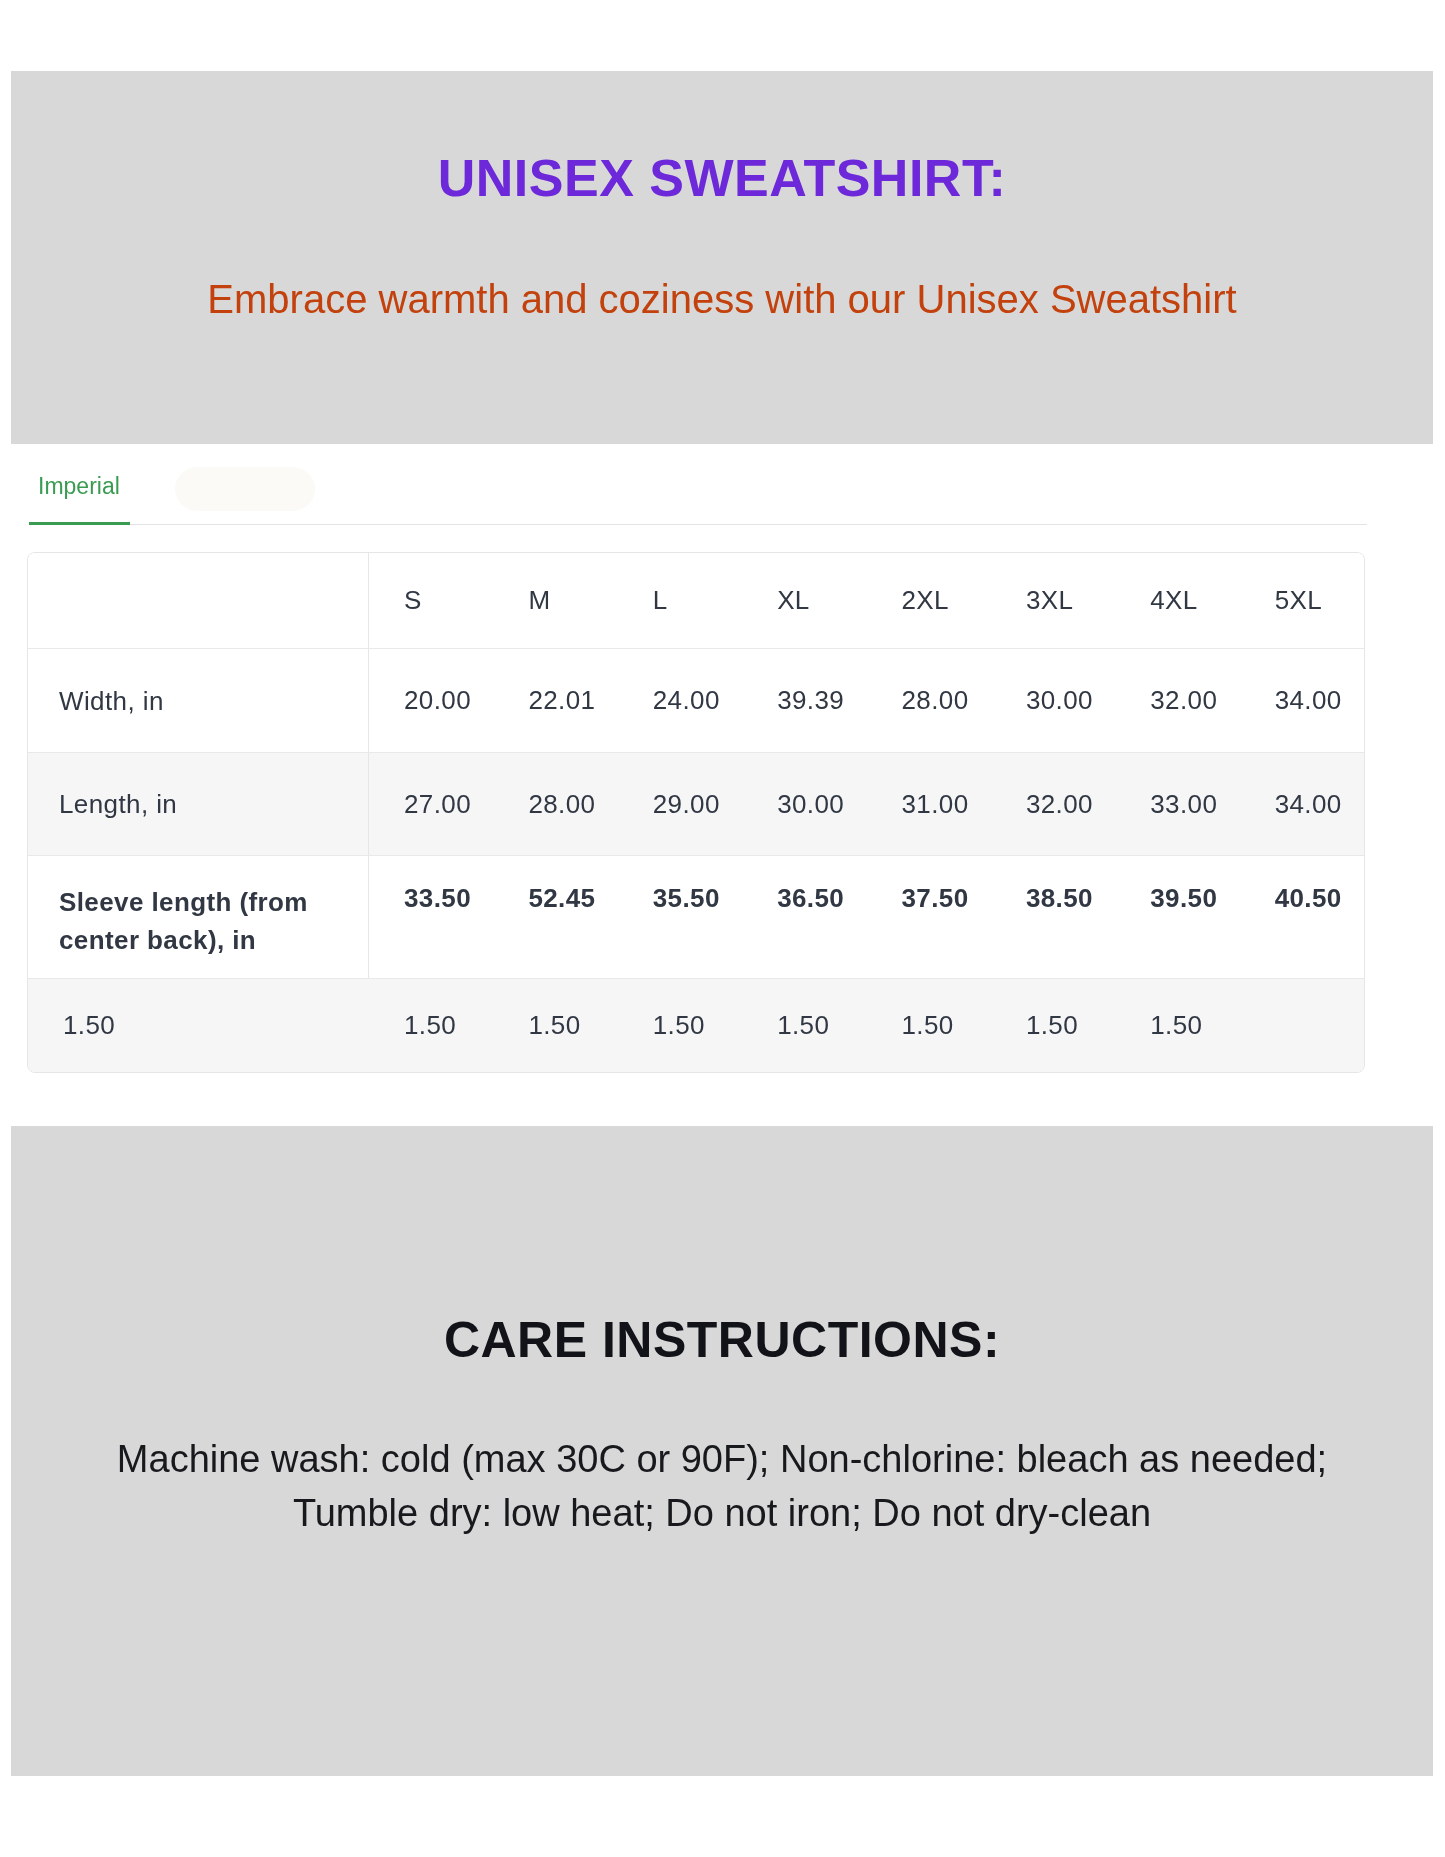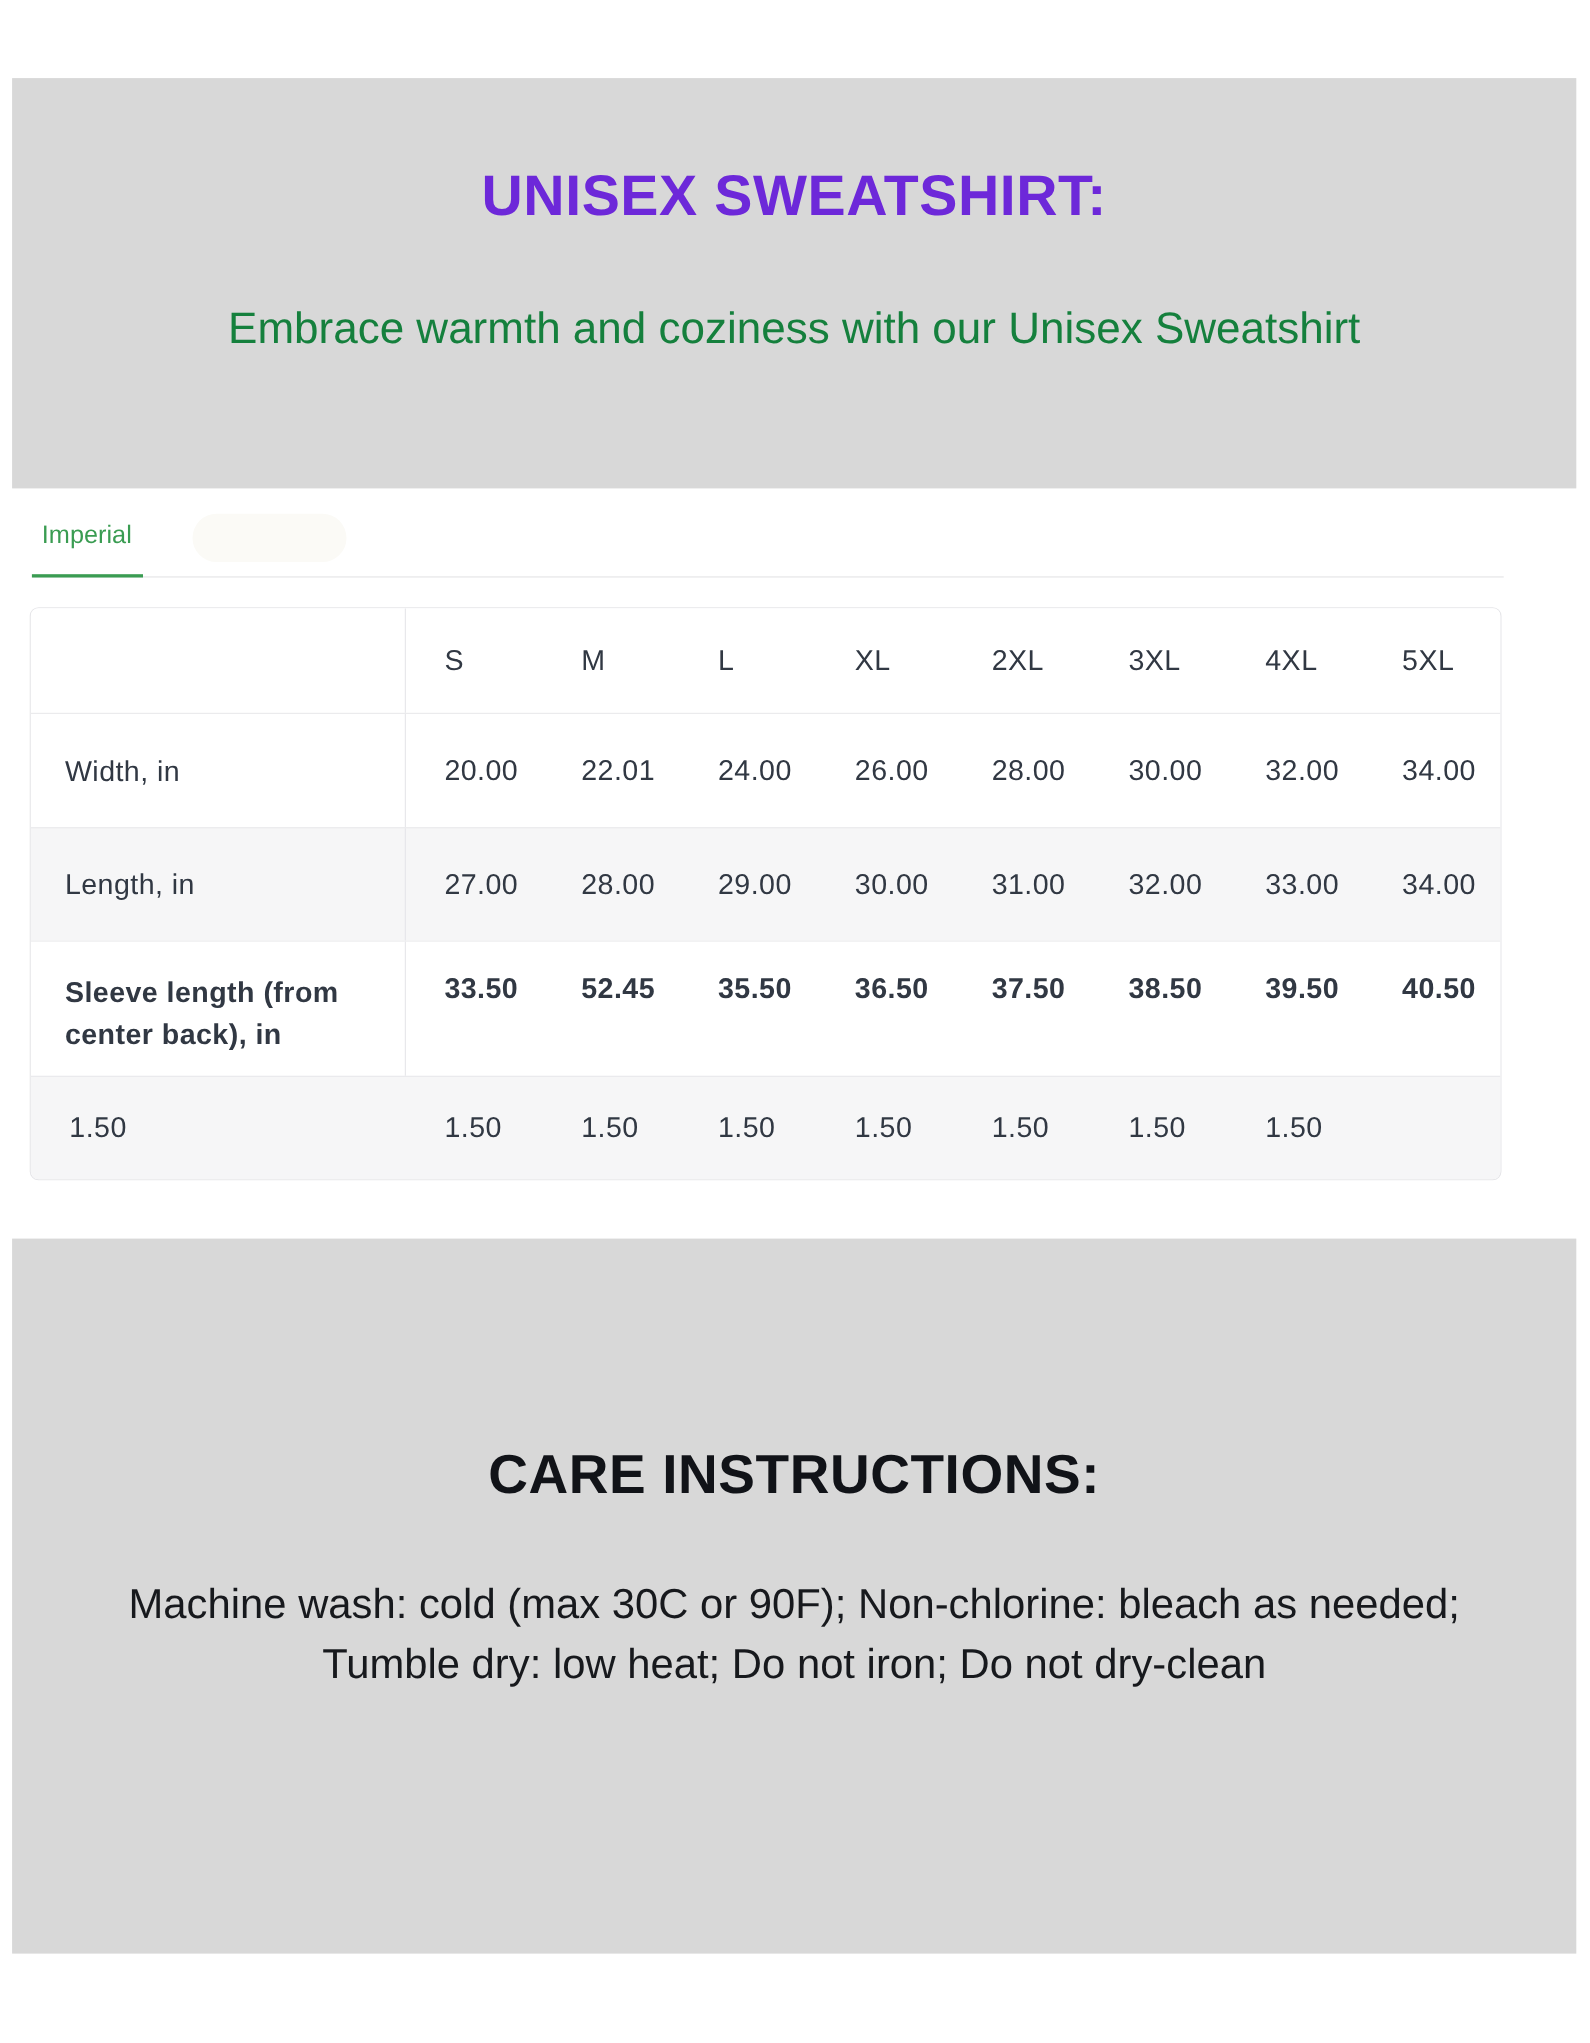--- a/index.html
+++ b/index.html
@@ -35,21 +35,21 @@
     letter-spacing: 0.5px;
     color: #6d28d9;
   }
   .panel-sub {
     margin: 74px auto 0;
     max-width: 1250px;
     text-align: center;
     font-size: 40px;
     line-height: 48px;
     font-weight: 400;
-    color: #15803d;
+    color: #c2410c;
   }
 
   
   .tabwrap {
     margin: 27px 0 0 29px;
     width: 1338px;
     border-bottom: 1px solid #e3e3e5;
     position: relative;
   }
   .tab {
@@ -158,21 +158,21 @@
     <div>3XL</div>
     <div>4XL</div>
     <div>5XL</div>
   </div>
 
   <div class="sc-row sc-body row-width">
     <div class="label-cell">Width, in</div>
     <div>20.00</div>
     <div>22.01</div>
     <div>24.00</div>
-    <div>26.00</div>
+    <div>39.39</div>
     <div>28.00</div>
     <div>30.00</div>
     <div>32.00</div>
     <div>34.00</div>
   </div>
 
   <div class="sc-row sc-body row-length">
     <div class="label-cell">Length, in</div>
     <div>27.00</div>
     <div>28.00</div>

